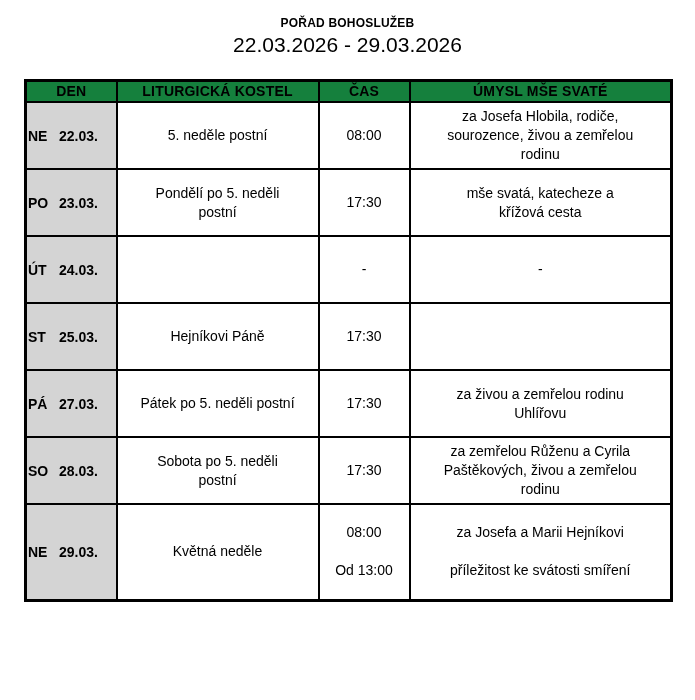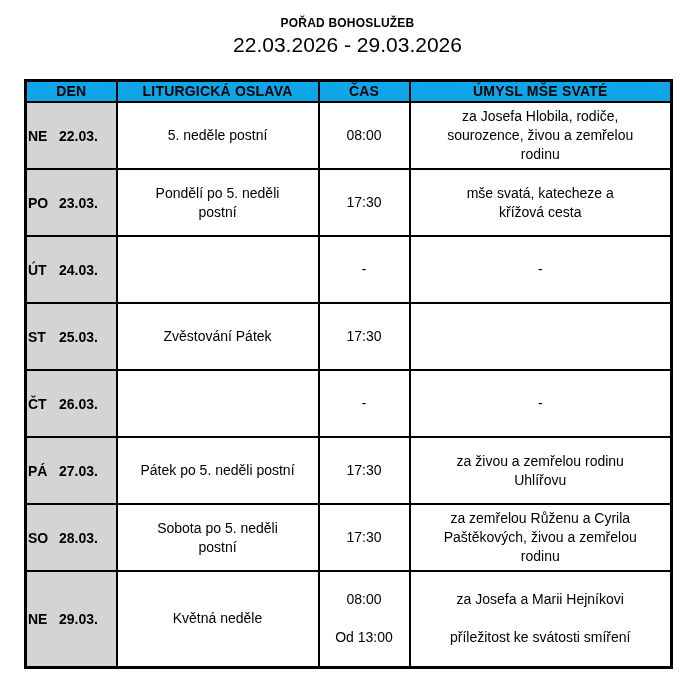--- a/index.html
+++ b/index.html
@@ -35,21 +35,21 @@
   }
   col.c-day   { width: 91px; }
   col.c-cel   { width: 202px; }
   col.c-time  { width: 91px; }
   col.c-int   { width: 262px; }
   th, td {
     border: 2px solid #000000;
     font-size: 14px;
   }
   thead th {
-    background: #0ea5e9;
+    background: #15803d;
     font-weight: 700;
     height: 21px;
     padding: 1px 0 2px 0;
     text-align: center;
     letter-spacing: 0.2px;
   }
   tbody tr { height: 67px; }
   tbody tr.row-last { height: 96px; }
   td.day-cell {
     background: #d4d4d4;
@@ -84,21 +84,21 @@
   <table class="schedule">
     <colgroup>
       <col class="c-day">
         <col class="c-cel">
         <col class="c-time">
         <col class="c-int">
     </colgroup>
     <thead>
       <tr>
         <th>DEN</th>
-        <th>LITURGICKÁ OSLAVA</th>
+        <th>LITURGICKÁ KOSTEL</th>
         <th>ČAS</th>
         <th>ÚMYSL MŠE SVATÉ</th>
       </tr>
     </thead>
     <tbody>
 
       <tr>
         <td class="day-cell">
           <div class="day-inner">
             <span class="day-abbr">NE</span>
@@ -134,36 +134,25 @@
         <td class="int-cell">-</td>
       </tr>
 
       <tr>
         <td class="day-cell">
           <div class="day-inner">
             <span class="day-abbr">ST</span>
             <span class="day-date">25.03.</span>
           </div>
         </td>
-        <td class="cel-cell">Zvěstování Pátek</td>
+        <td class="cel-cell">Hejníkovi Páně</td>
         <td class="time-cell">17:30</td>
         <td class="int-cell"></td>
       </tr>
 
-      <tr>
-        <td class="day-cell">
-          <div class="day-inner">
-            <span class="day-abbr">ČT</span>
-            <span class="day-date">26.03.</span>
-          </div>
-        </td>
-        <td class="cel-cell"></td>
-        <td class="time-cell">-</td>
-        <td class="int-cell">-</td>
-      </tr>
 
       <tr>
         <td class="day-cell">
           <div class="day-inner">
             <span class="day-abbr">PÁ</span>
             <span class="day-date">27.03.</span>
           </div>
         </td>
         <td class="cel-cell">Pátek po 5. neděli postní</td>
         <td class="time-cell">17:30</td>

